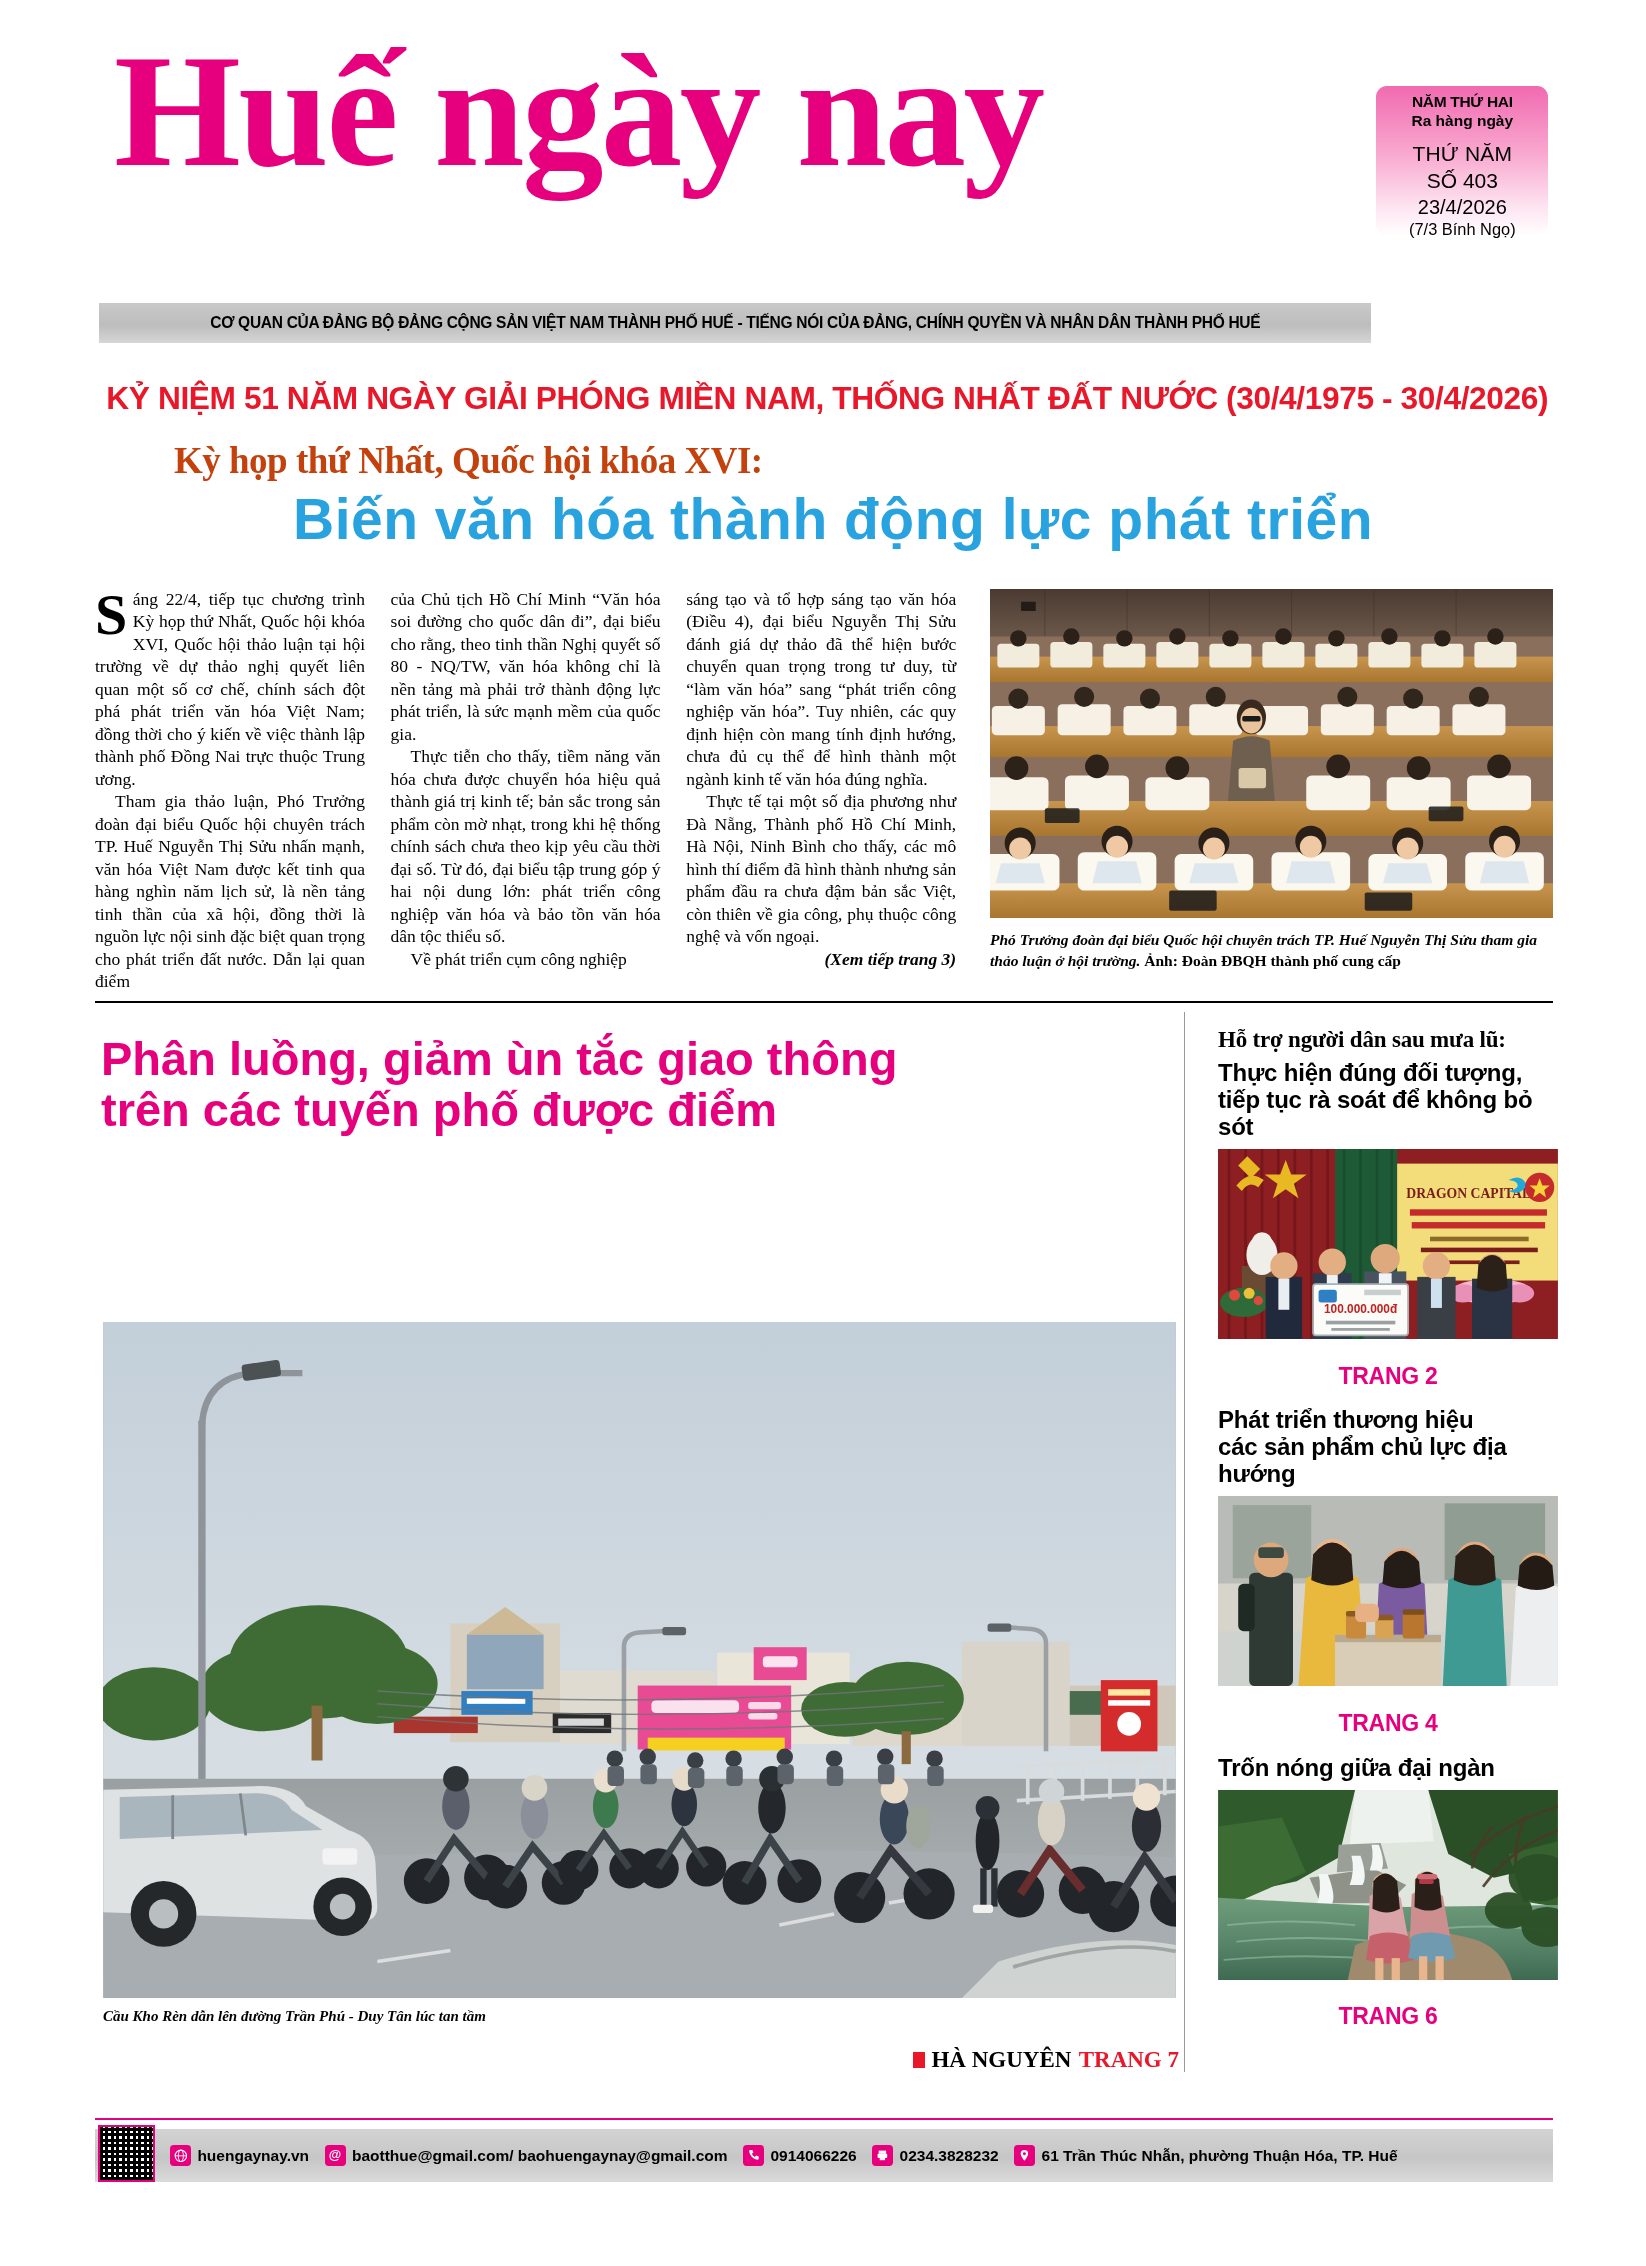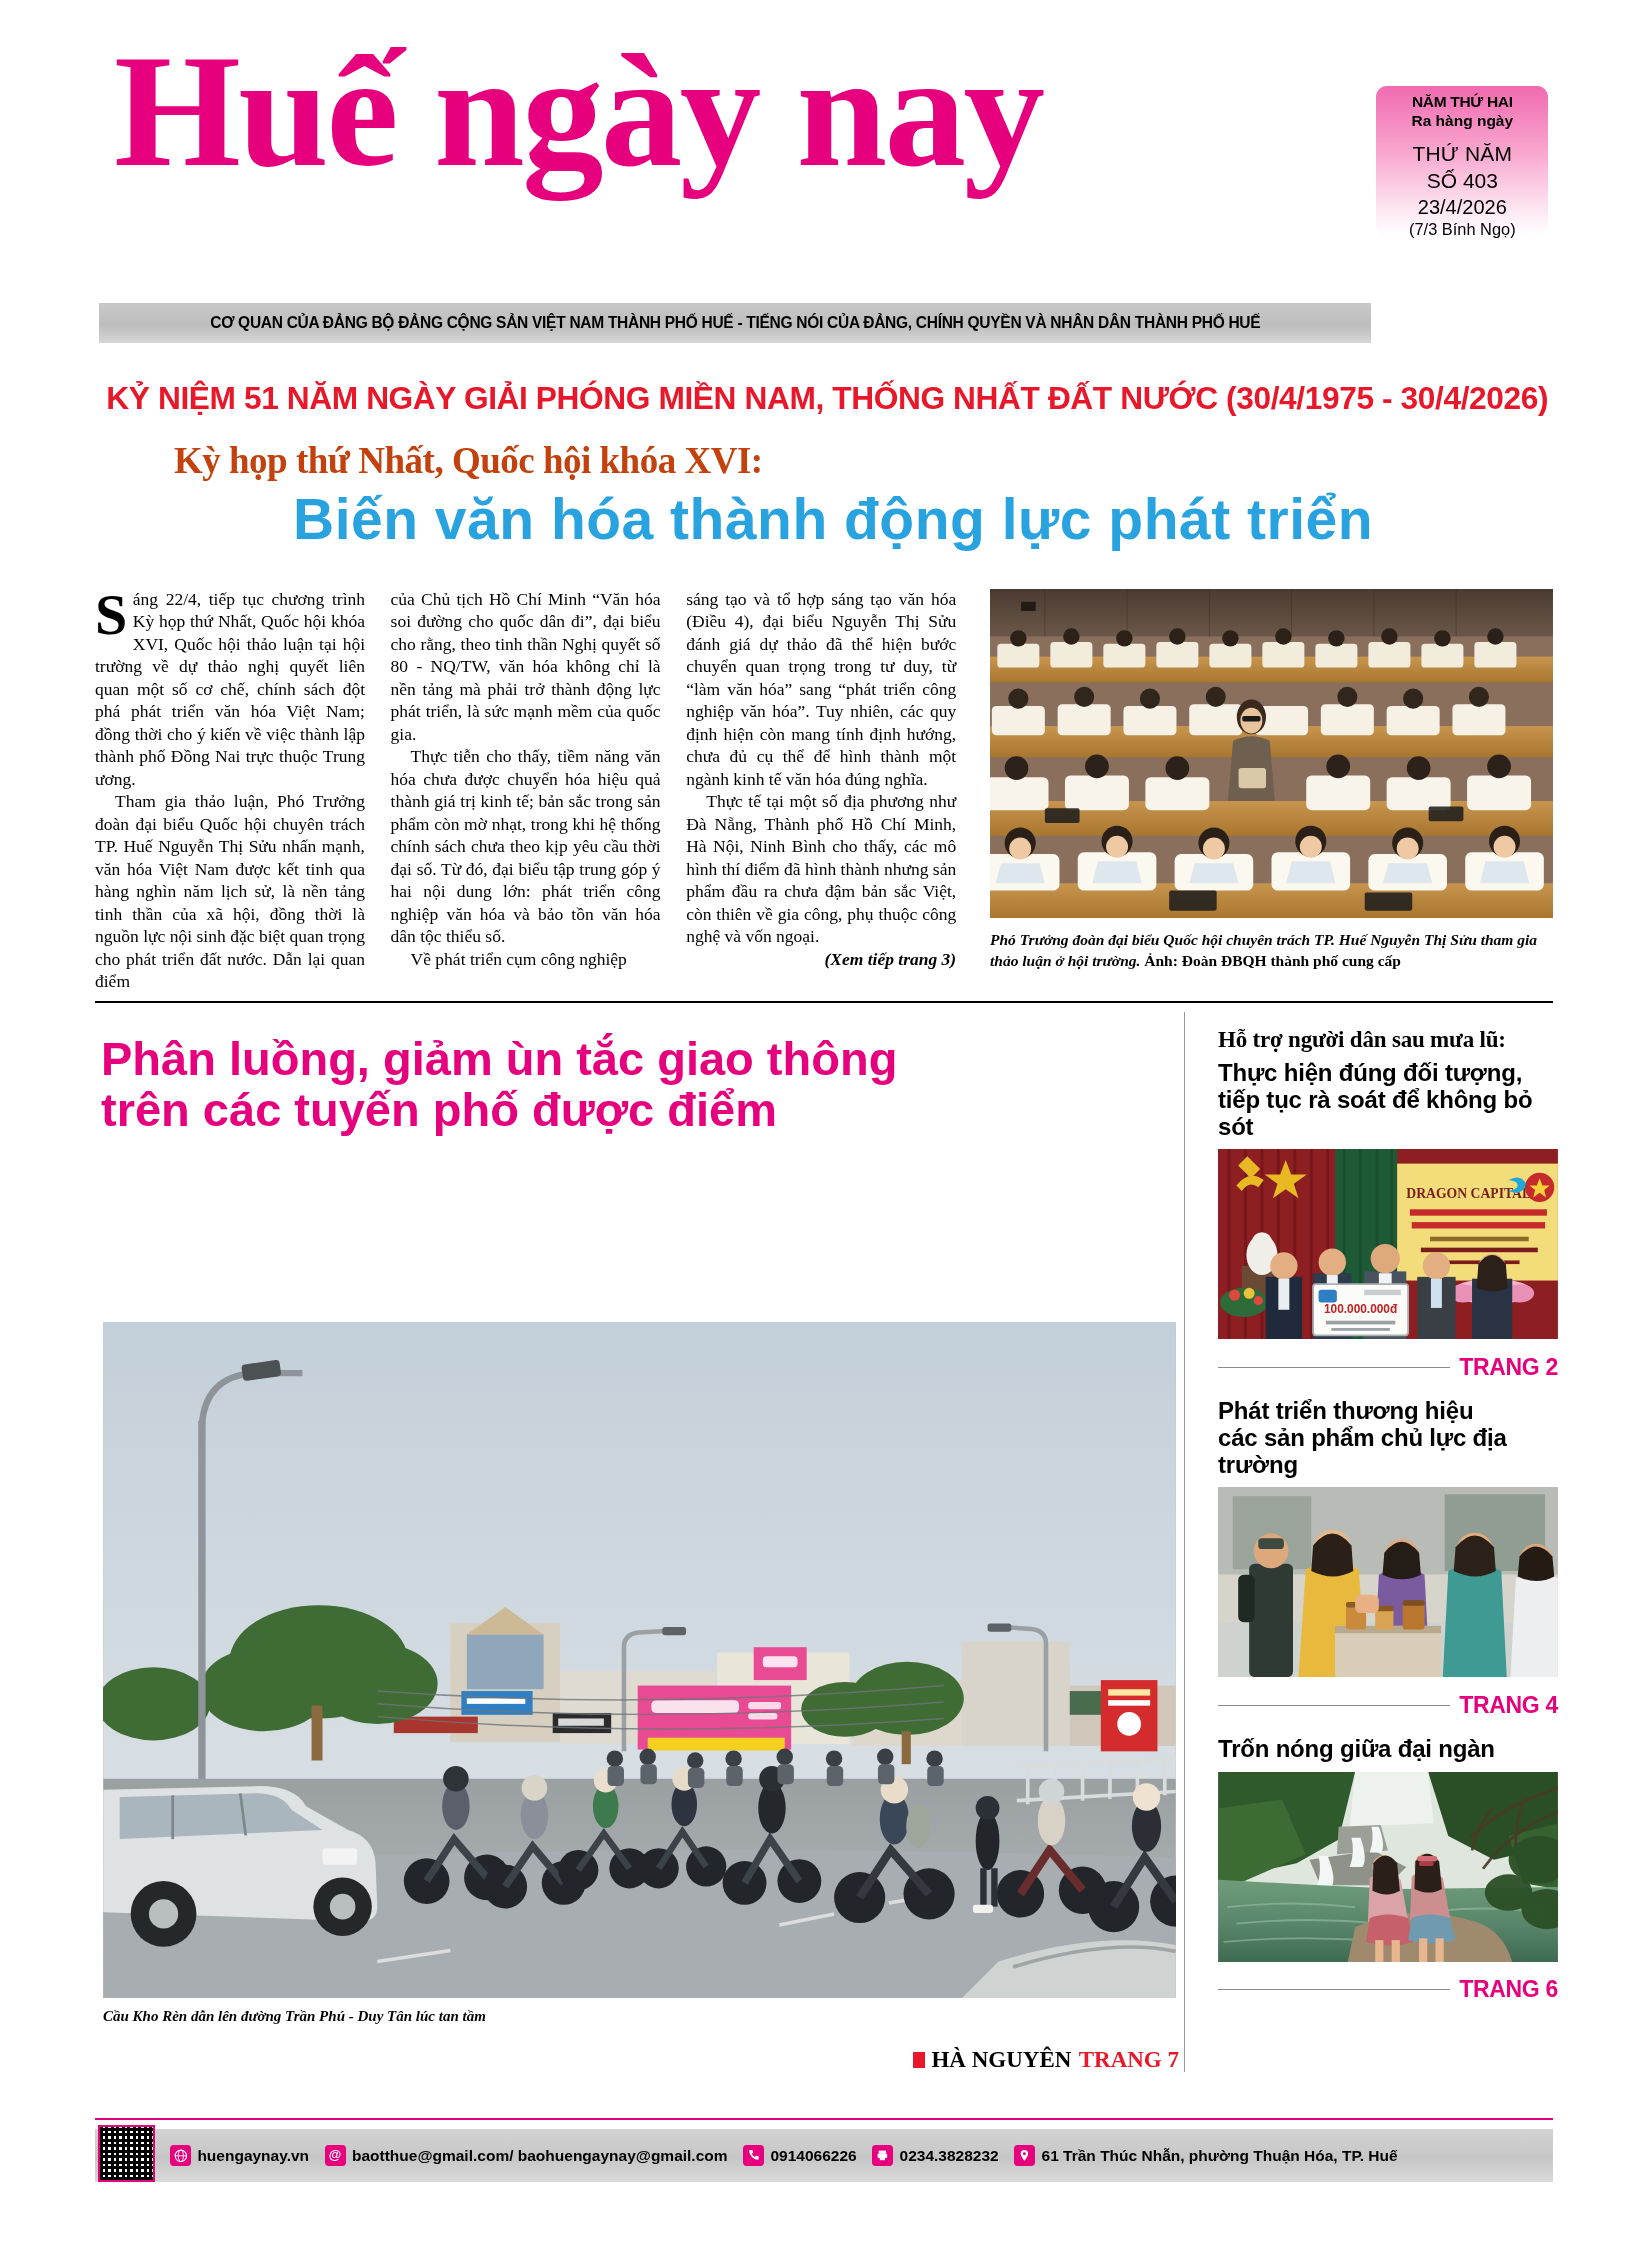--- a/index.html
+++ b/index.html
@@ -260,20 +260,21 @@
   }
   .sb-photo.p1 { height: 190px; }
   .sb-photo.p2 { height: 190px; }
   .sb-photo.p3 { height: 190px; }
   .sb-ref {
     display: flex;
     align-items: center;
     justify-content: flex-end;
     gap: 9.1px;
     margin: 14.6px 0 16.4px 0;
+    flex-direction: column;
   }
   .sb-ref .line {
     flex: 1;
     height: 0.9px;
     background: #8a8a8a;
   }
   .sb-ref .label {
     font-family: "Liberation Sans", sans-serif;
     font-weight: bold;
     font-size: 23px;
@@ -878,21 +879,21 @@
       </div>
       <div class="sb-ref">
         <span class="line"></span>
         <span class="label">TRANG 2</span>
       </div>
     </div>
 
     <div>
       <div class="sb-head">
         <div>Phát triển thương hiệu</div>
-        <div>các sản phẩm chủ lực địa trường</div>
+        <div>các sản phẩm chủ lực địa hướng</div>
       </div>
       <div class="sb-photo p2">
         <svg width="340" height="190" viewBox="0 0 372 208">
           <rect width="372" height="208" fill="#cfd3cf"></rect>
           <rect x="0" y="0" width="372" height="96" fill="#b9bcb6"></rect>
           <rect x="0" y="96" width="372" height="52" fill="#d7d4cb"></rect>
 
           <rect x="16" y="10" width="86" height="80" fill="#9aa49b"></rect>
           <rect x="248" y="8" width="110" height="84" fill="#8f9d93"></rect>
 

